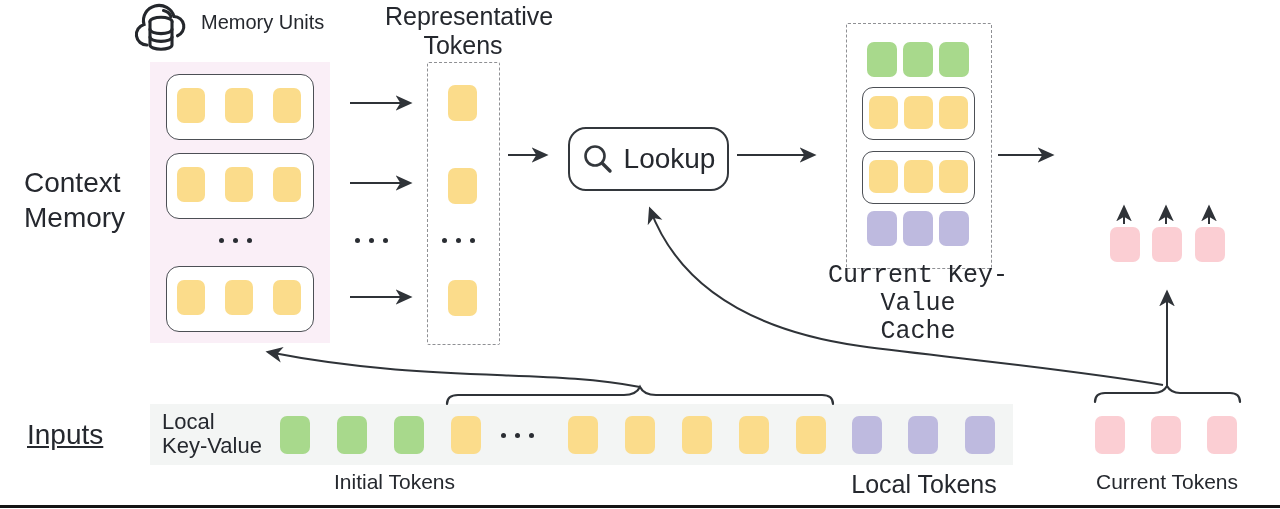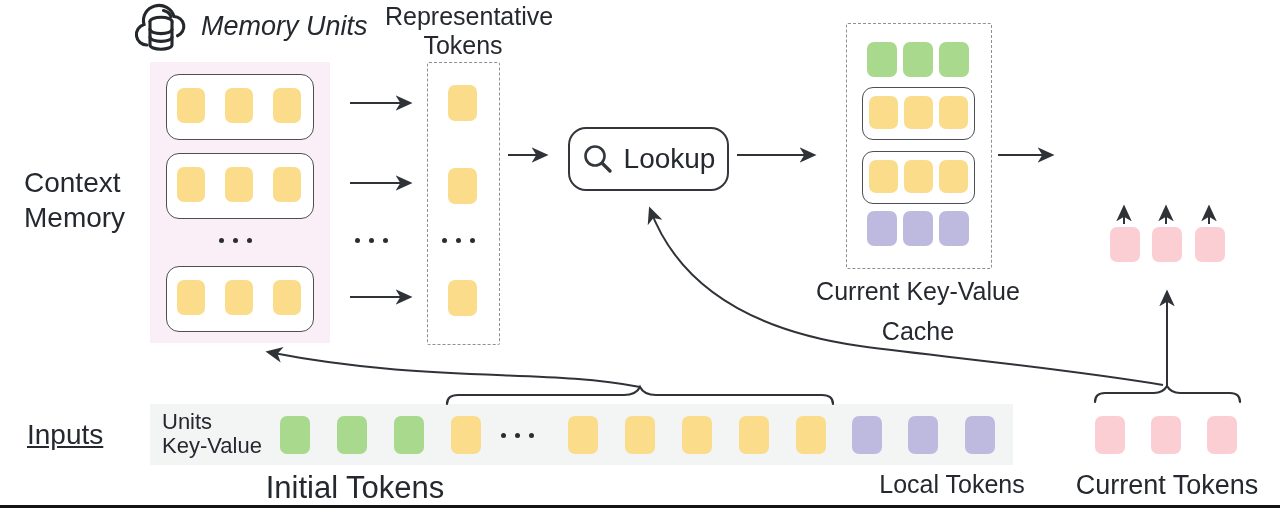--- a/index.html
+++ b/index.html
@@ -56,21 +56,21 @@
       <g fill="none" stroke="#24272c" stroke-width="3.1" stroke-linecap="round">
         <path d="M17 44 a10.5 10.5 0 0 1 -3 -20.6 A15.5 15 0 0 1 44 15.5 a10 10 0 0 1 3.5 19.3"></path>
         <path d="M33.5 9.5 a10.5 10.5 0 0 1 7.5 6"></path>
         <ellipse cx="31" cy="20.5" rx="11" ry="4.3" fill="#fff"></ellipse>
         <path d="M20 20.5 v23.5 a11 4.3 0 0 0 22 0 v-23.5" fill="#fff"></path>
         <path d="M20 28.3 a11 4.3 0 0 0 22 0"></path>
         <path d="M20 36.1 a11 4.3 0 0 0 22 0"></path>
       </g>
     </svg>
   </div>
-  <div class="abs lbl" style="left:201px;top:11px;font-size:27px;font-style:italic;">Memory Units</div>
+  <div class="abs lbl" style="left:201px;top:11px;font-size:20px;">Memory Units</div>
 
   <div class="abs lbl pre center-text" style="left:385px;top:2px;width:156px;font-size:25px;line-height:29px;">Representative
 Tokens</div>
 
   <div class="abs memory-panel" style="left:150px;top:62px;width:180px;height:281px;"></div>
 
   <div class="abs unit-box" style="left:166px;top:74px;width:146px;height:64px;"></div>
   <div class="abs unit-box" style="left:166px;top:153px;width:146px;height:64px;"></div>
   <div class="abs unit-box" style="left:166px;top:266px;width:146px;height:64px;"></div>
 
@@ -127,29 +127,29 @@
 
   <div class="abs cache-row-box" style="left:862px;top:151px;width:111px;height:51px;"></div>
   <div class="abs tok yellow" style="left:869px;top:160px;width:29px;height:33px;"></div>
   <div class="abs tok yellow" style="left:904px;top:160px;width:29px;height:33px;"></div>
   <div class="abs tok yellow" style="left:939px;top:160px;width:29px;height:33px;"></div>
 
   <div class="abs tok purple" style="left:867px;top:211px;width:30px;height:35px;"></div>
   <div class="abs tok purple" style="left:903px;top:211px;width:30px;height:35px;"></div>
   <div class="abs tok purple" style="left:939px;top:211px;width:30px;height:35px;"></div>
 
-  <div class="abs lbl pre center-text" style="left:810px;top:271px;width:216px;font-size:25px;line-height:40px;">Current Key-Value
+  <div class="abs lbl pre center-text" style="left:810px;top:262px;width:216px;font-size:25px;line-height:28px;font-family:Liberation Mono, monospace;">Current Key-Value
 Cache</div>
 
   <div class="abs tok pink" style="left:1110px;top:227px;width:30px;height:35px;"></div>
   <div class="abs tok pink" style="left:1152px;top:227px;width:30px;height:35px;"></div>
   <div class="abs tok pink" style="left:1195px;top:227px;width:30px;height:35px;"></div>
 
   <div class="abs input-strip" style="left:150px;top:404px;width:863px;height:61px;"></div>
-  <div class="abs lbl pre" style="left:162px;top:410px;font-size:22px;line-height:24px;">Units
+  <div class="abs lbl pre" style="left:162px;top:410px;font-size:22px;line-height:24px;">Local
 Key-Value</div>
 
   <div class="abs tok green" style="left:280px;top:416px;width:30px;height:38px;"></div>
   <div class="abs tok green" style="left:337px;top:416px;width:30px;height:38px;"></div>
   <div class="abs tok green" style="left:394px;top:416px;width:30px;height:38px;"></div>
   <div class="abs tok yellow" style="left:451px;top:416px;width:30px;height:38px;"></div>
   <div class="abs dots" style="left:501px;top:433px;">
       <span></span>
       <span></span>
       <span></span>
@@ -160,23 +160,23 @@
   <div class="abs tok yellow" style="left:739px;top:416px;width:30px;height:38px;"></div>
   <div class="abs tok yellow" style="left:796px;top:416px;width:30px;height:38px;"></div>
   <div class="abs tok purple" style="left:852px;top:416px;width:30px;height:38px;"></div>
   <div class="abs tok purple" style="left:908px;top:416px;width:30px;height:38px;"></div>
   <div class="abs tok purple" style="left:965px;top:416px;width:30px;height:38px;"></div>
 
   <div class="abs tok pink" style="left:1095px;top:416px;width:30px;height:38px;"></div>
   <div class="abs tok pink" style="left:1151px;top:416px;width:30px;height:38px;"></div>
   <div class="abs tok pink" style="left:1207px;top:416px;width:30px;height:38px;"></div>
 
-  <div class="abs lbl center-text" style="left:255px;top:470px;width:200px;font-size:31px;">Initial Tokens</div>
-  <div class="abs lbl center-text" style="left:852px;top:470px;width:200px;font-size:25px;">Local Tokens</div>
-  <div class="abs lbl center-text" style="left:1067px;top:470px;width:200px;font-size:27px;">Current Tokens</div>
+  <div class="abs lbl center-text" style="left:255px;top:470px;width:200px;font-size:21px;text-align:right;">Initial Tokens</div>
+  <div class="abs lbl center-text" style="left:824px;top:470px;width:200px;font-size:25px;">Local Tokens</div>
+  <div class="abs lbl center-text" style="left:1067px;top:470px;width:200px;font-size:21px;">Current Tokens</div>
 
   <svg class="abs" style="left:0;top:0;pointer-events:none;" width="1280" height="509" viewBox="0 0 1280 509">
     <defs>
       <marker id="ah" viewBox="0 0 10 10" refX="8.5" refY="5" markerWidth="8.5" markerHeight="8.5" orient="auto-start-reverse">
         <path d="M0,0.4 L10,5 L0,9.6 L2.8,5 z" fill="#2f3338"></path>
       </marker>
     </defs>
     <g fill="none" stroke="#2f3338" stroke-width="2">
       <path d="M350,103 H410" marker-end="url(#ah)"></path>
       <path d="M350,183 H410" marker-end="url(#ah)"></path>

